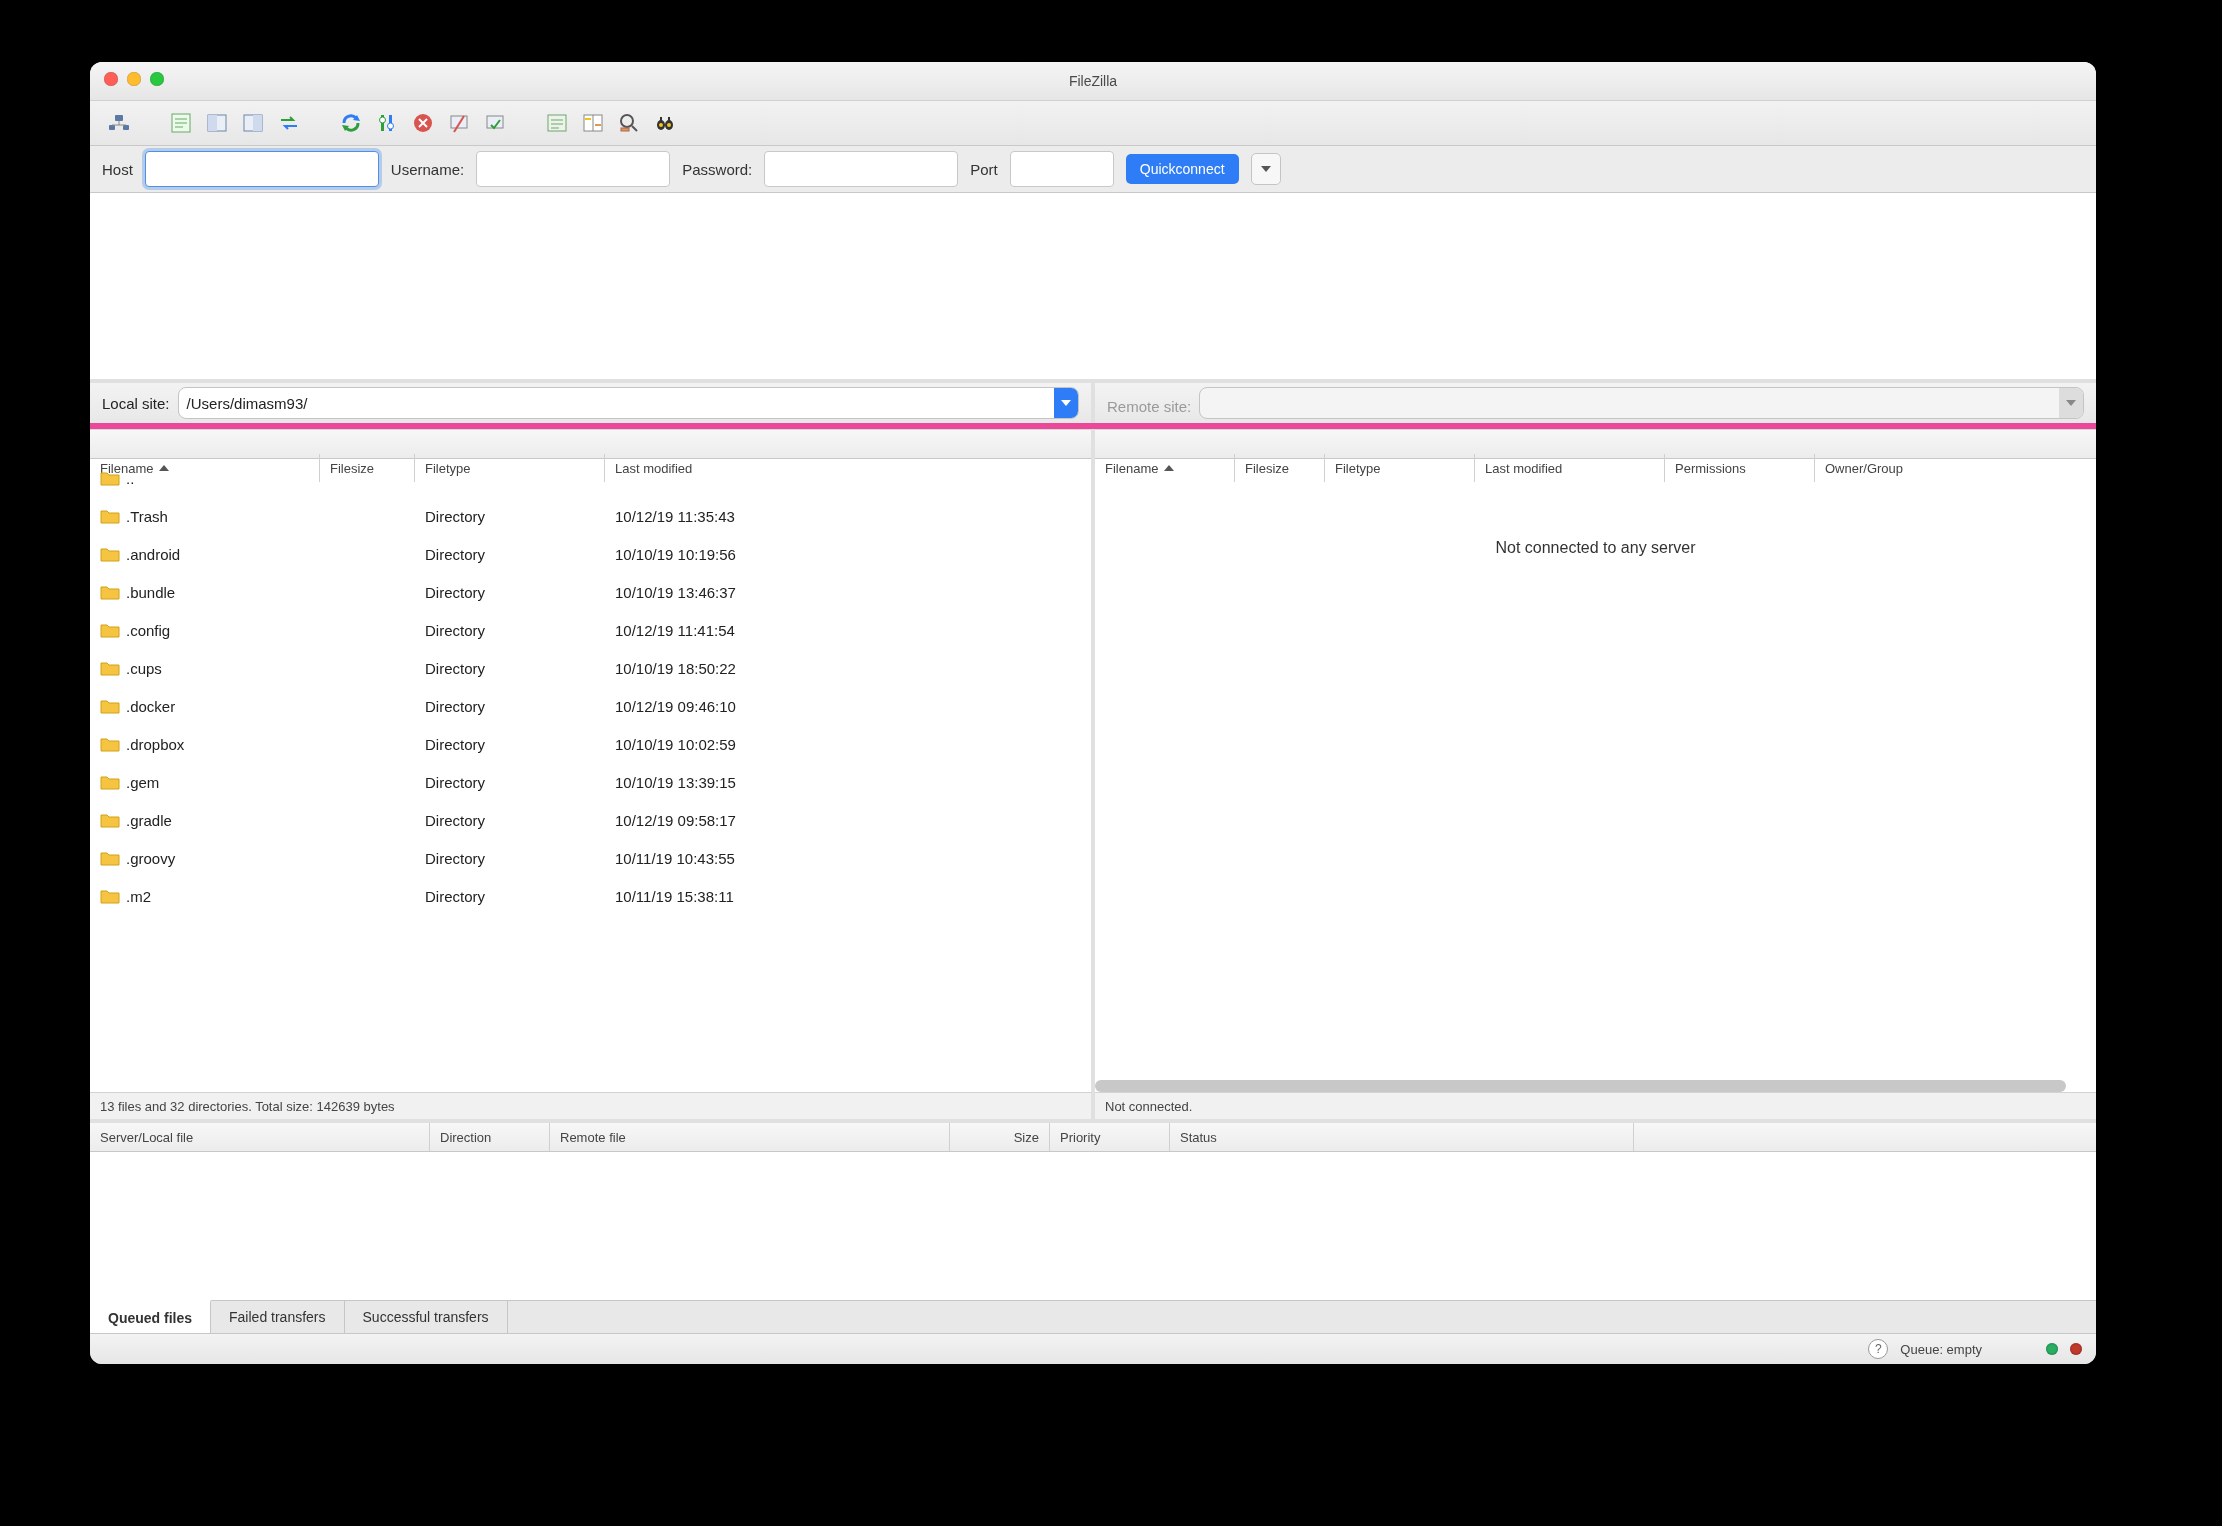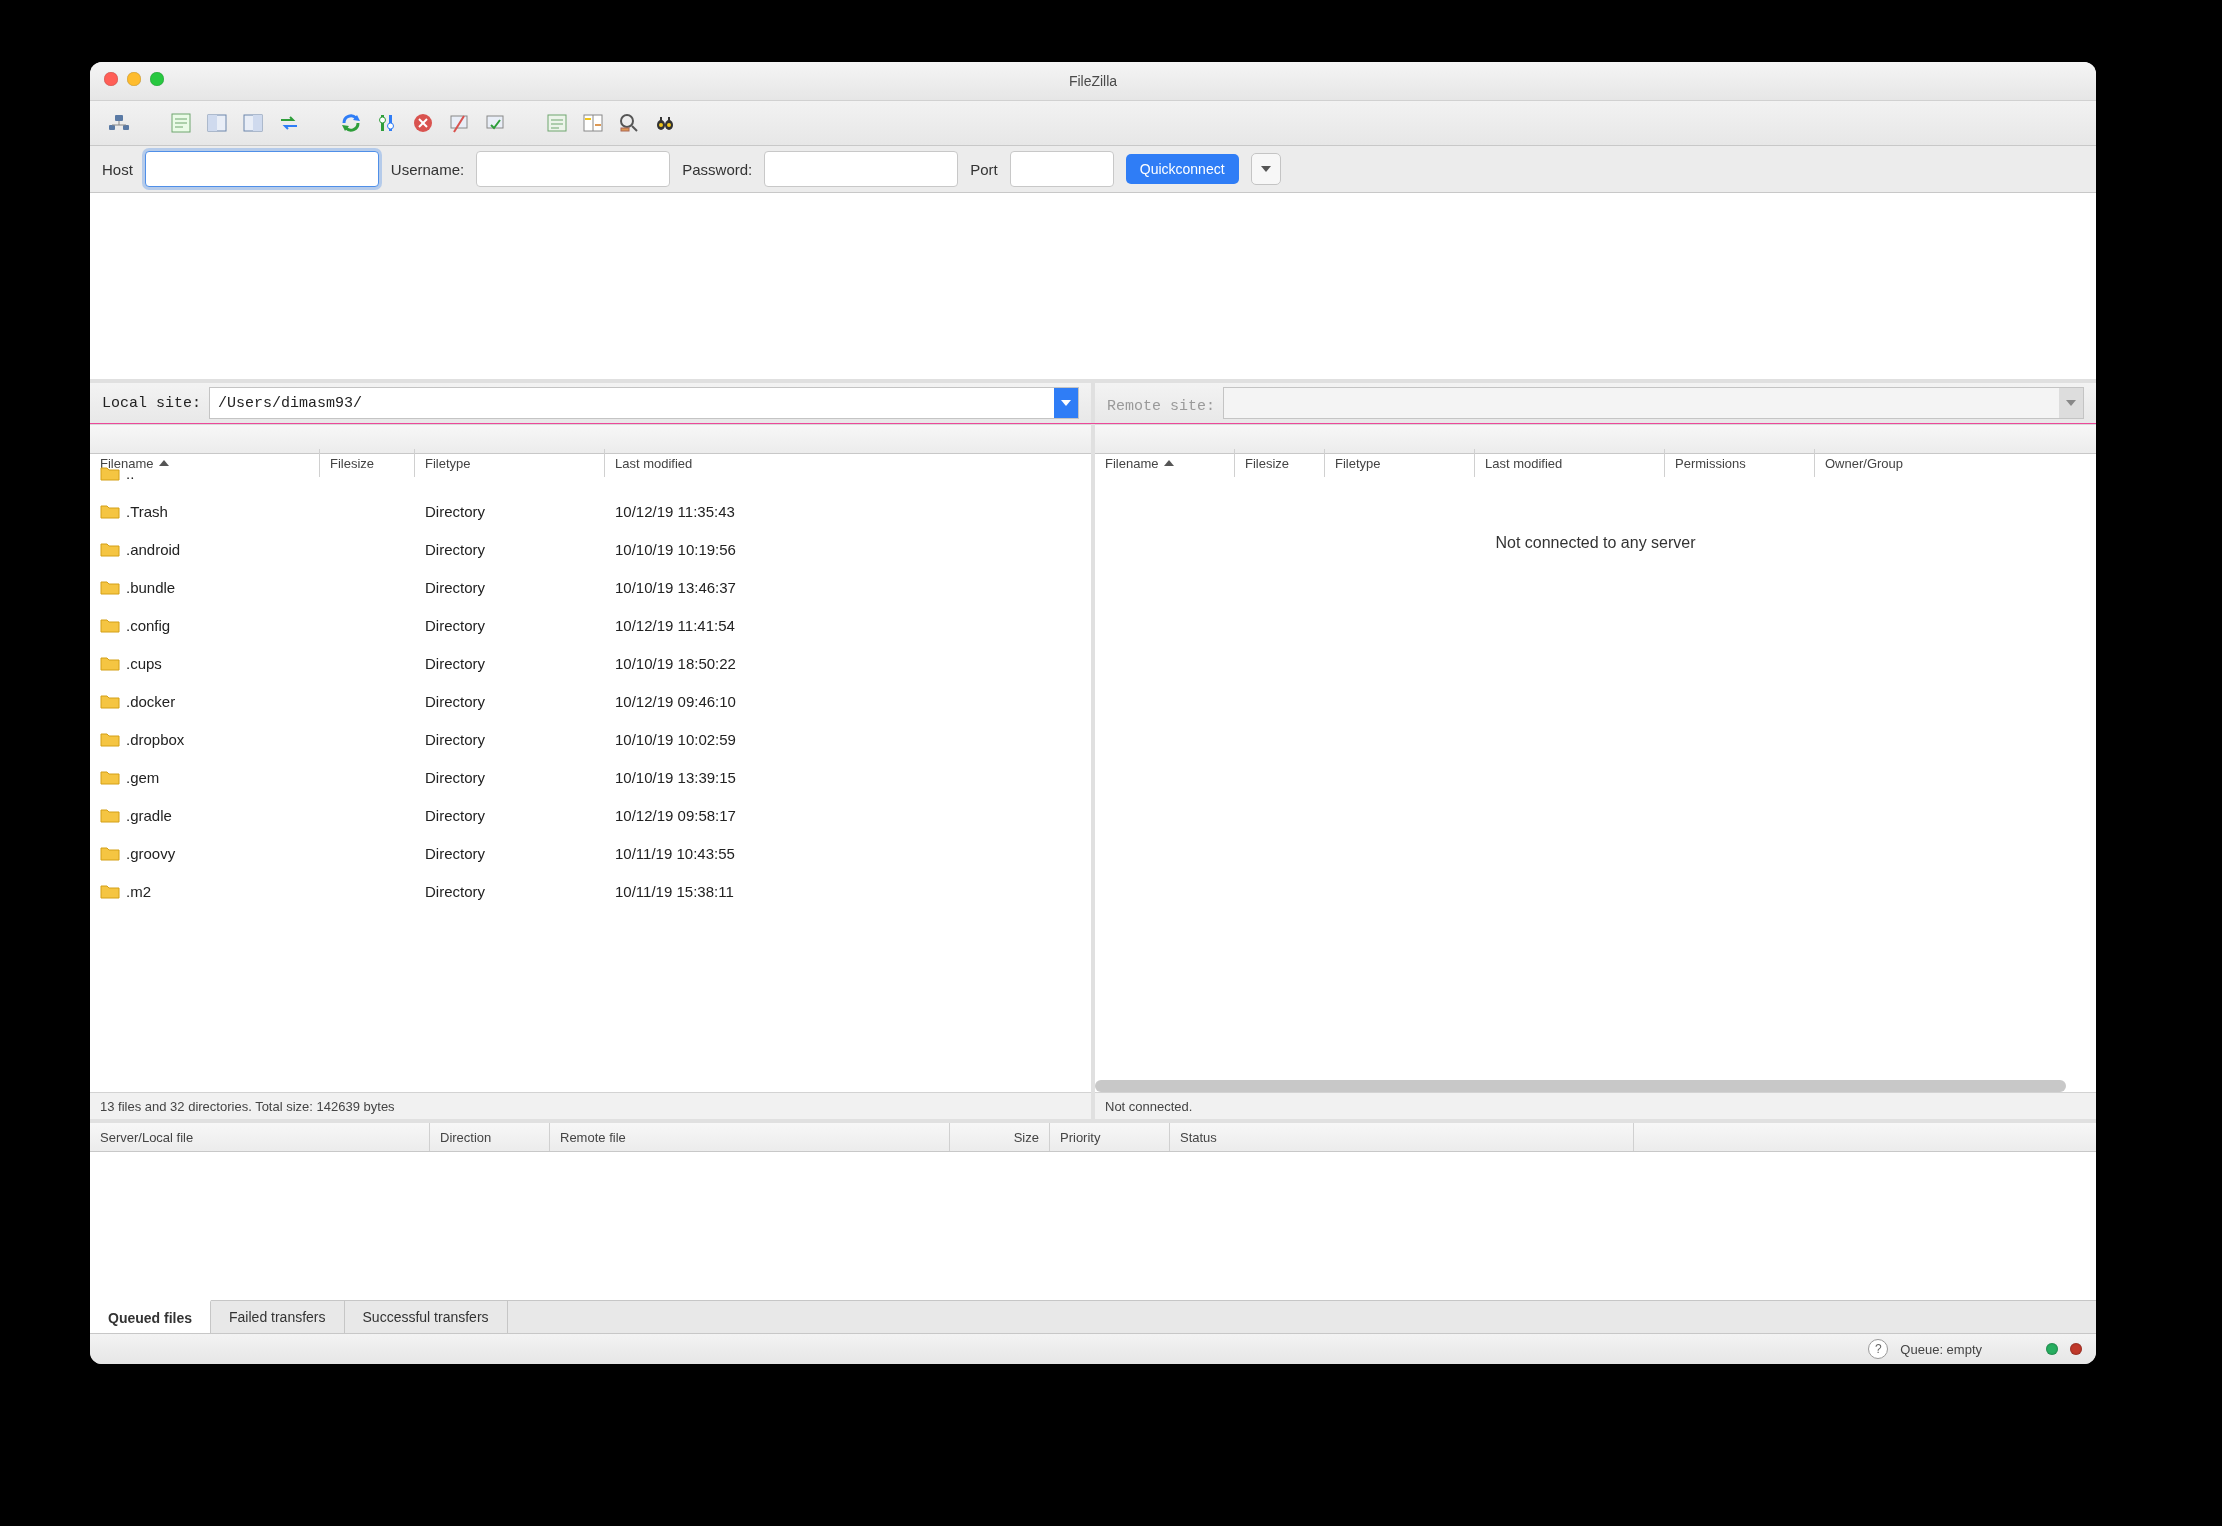--- a/index.html
+++ b/index.html
@@ -124,43 +124,42 @@
   .message-pane {
     height: 186px;
     background:#fff;
     border-bottom: 4px solid #e0e0e0;
   }
 
   
   .sites {
     display:flex;
     height: 40px;
-    border-bottom:1px solid #ec4899;
-    font-family:Liberation Mono, monospace;
+    border-bottom:6px solid #ec4899;
   }
   .site-half {
     flex:1;
     display:flex;
     align-items:center;
     padding: 0 12px;
     gap:8px;
     background:linear-gradient(#f3f3f3,#e8e8e8);
     border-right: 4px solid #e0e0e0;
     font-size:15px;
   }
   .site-half:last-child{border-right:none;}
   .site-half.remote label{ color:#9a9a9a;margin-top:6px; }
   .combo {
     flex:1;
     display:flex;
     align-items:center;
     height:30px;
     background:#fff;
     border:1px solid #c4c4c4;
-    border-radius:0;
+    border-radius:8px;
     overflow:hidden;
     gap:26px;
   }
   .combo.disabled { background:#f4f4f4; }
   .combo-text {
     flex:1; padding:0 8px; font-size:15px; color:#222;
     border:none; outline:none; background:transparent;
   }
   .combo.disabled .combo-text { color:#a9a9a9; }
   .combo-btn {

